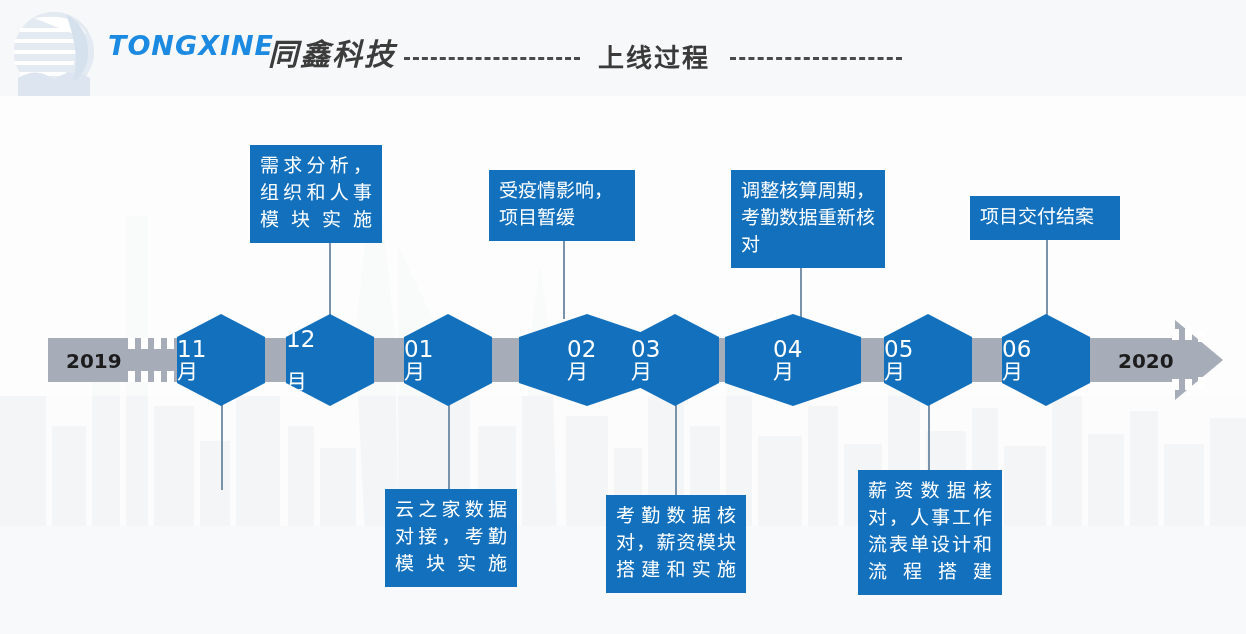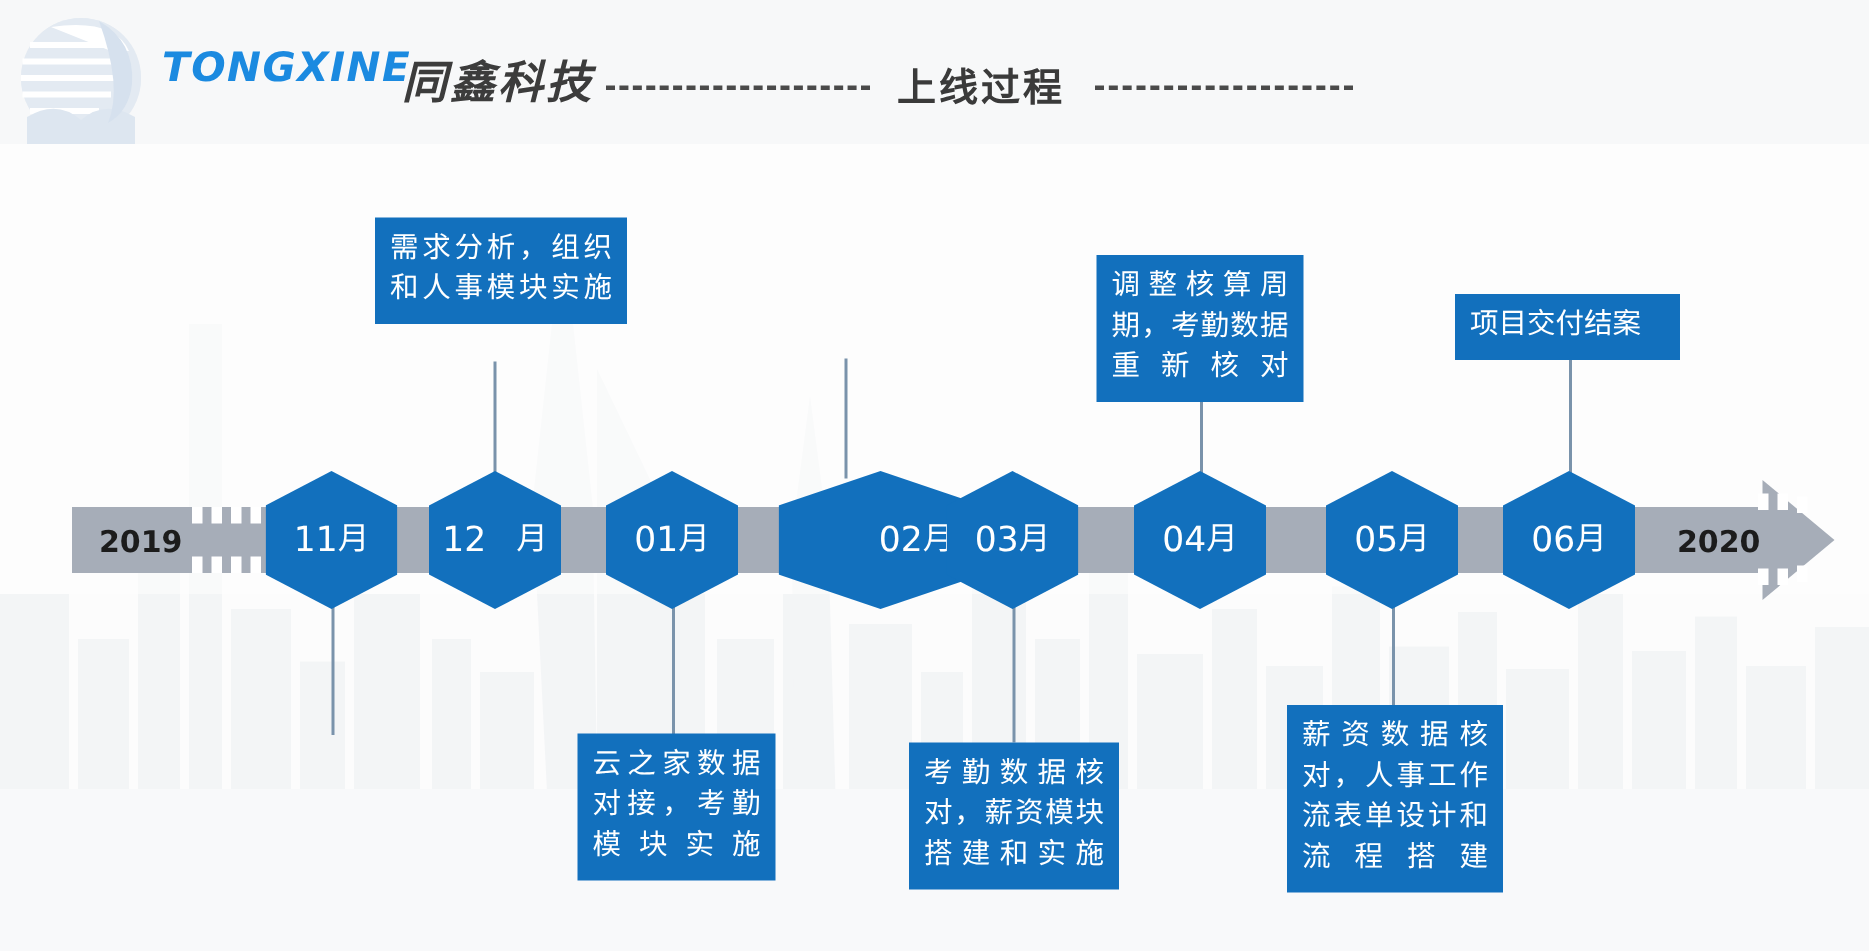--- a/index.html
+++ b/index.html
@@ -92,22 +92,22 @@
   #year-2019{left:66px;top:349px;text-align:right;}
   #year-2020{left:1118px;top:349px;}
 
   
   .hex{
     position:absolute;
     width:88px;height:92px;
     background:#1270bd;
     clip-path:polygon(50% 0%,100% 25%,100% 75%,50% 100%,0% 75%,0% 25%);
     color:#ffffff;
-    display:flex;flex-direction:row;
-    align-items:center;justify-content:center;
+    display:flex;flex-direction:column;
+    justify-content:center;
     line-height:1.05;
   }
   .hex .m-num{font-size:23px;font-family:"DejaVu Sans",sans-serif;}
   .hex .m-unit{font-size:21px;}
 
   
   .conn{
     position:absolute;width:2px;background:#7a93ab;
   }
 
@@ -246,37 +246,38 @@
       <span class="m-unit">月</span>
     </div>
     <div class="hex" style="left:519px;top:314px;padding-left:48px;">
       <span class="m-num">02</span>
       <span class="m-unit">月</span>
     </div>
     <div class="hex" style="left:631px;top:314px;">
       <span class="m-num">03</span>
       <span class="m-unit">月</span>
     </div>
-    <div class="hex" style="left:756px;top:314px;">
+    <div class="hex" style="left:725px;top:314px;padding-left:48px;">
       <span class="m-num">04</span>
       <span class="m-unit">月</span>
     </div>
     <div class="hex" style="left:884px;top:314px;">
       <span class="m-num">05</span>
       <span class="m-unit">月</span>
     </div>
     <div class="hex" style="left:1002px;top:314px;">
       <span class="m-num">06</span>
       <span class="m-unit">月</span>
     </div>
 
-    <div class="note justify" style="left:250px;top:145px;width:168px;">需求分析，组织和人事模块实施</div>
-
-
-    <div class="note justify" style="left:731px;top:170px;width:138px;">调整核算周期，考勤数据重新核对</div>
+    <div class="note justify" style="left:250px;top:145px;width:132px;">需求分析，组织和人事模块实施</div>
+
+    <div class="note" style="left:489px;top:170px;width:146px;">受疫情影响，项目暂缓</div>
+
+    <div class="note justify" style="left:731px;top:170px;width:154px;">调整核算周期，考勤数据重新核对</div>
 
     <div class="note" style="left:970px;top:196px;width:150px;">项目交付结案</div>
 
 
     <div class="note justify" style="left:385px;top:489px;width:132px;">云之家数据对接，考勤模块实施</div>
 
     <div class="note justify" style="left:606px;top:495px;width:140px;">考勤数据核对，薪资模块搭建和实施</div>
 
     <div class="note justify" style="left:858px;top:470px;width:144px;">薪资数据核对，人事工作流表单设计和流程搭建</div>
 

